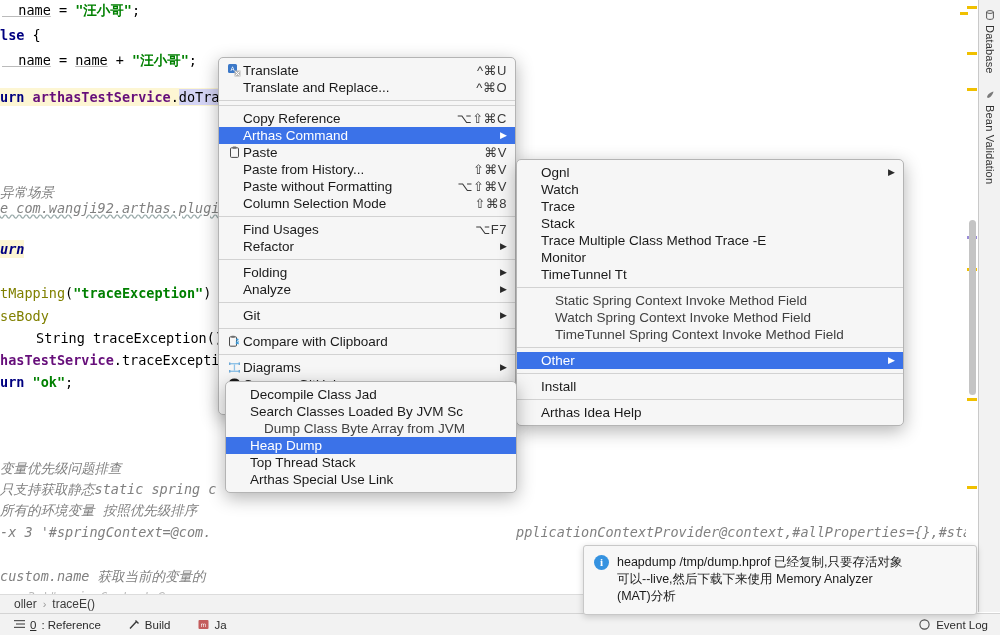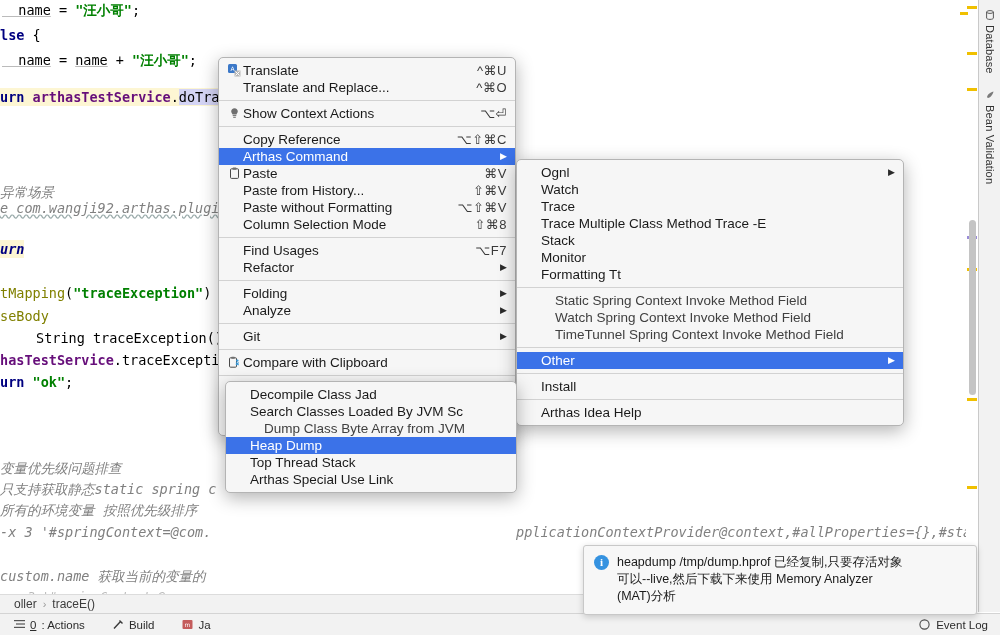--- a/index.html
+++ b/index.html
@@ -193,21 +193,21 @@
   <div class="statusbar">
     <div class="sb-item">
       <span>
         <svg width="11" height="9" viewBox="0 0 11 9">
             <rect x="0" y="0" width="11" height="1.2" fill="#555"></rect>
             <rect x="2" y="3.4" width="9" height="1.2" fill="#555"></rect>
             <rect x="0" y="6.8" width="11" height="1.2" fill="#555"></rect>
           </svg>
       </span>
       <span class="mn">0</span>
-        <span>: Actions</span>
+        <span>: Reference</span>
     </div>
     <div class="sb-item">
       <span>
         <svg width="11" height="11" viewBox="0 0 11 11">
             <path d="M1 9.5 L7.5 2.5 M6.5 1.5 L9.5 4.5" stroke="#3a3a3a" stroke-width="1.4" fill="none"></path>
           </svg>
       </span>
       <span>Build</span>
     </div>
     <div class="sb-item">
@@ -243,31 +243,20 @@
       <span class="lbl">Translate</span>
       <span class="acc">^⌘U</span>
     </div>
     <div class="mi noico">
       <span class="lbl">Translate and Replace...</span>
       <span class="acc">^⌘O</span>
     </div>
 
     <div class="msep"></div>
 
-    <div class="mi">
-      <span class="ico">
-        <svg width="13" height="13" viewBox="0 0 13 13">
-            <path d="M6.5 1.2c2 0 3.3 1.4 3.3 3.1 0 1.4-1 2.2-1.3 3.1H4.5C4.2 6.5 3.2 5.7 3.2 4.3c0-1.7 1.3-3.1 3.3-3.1z" fill="#6f6f6f"></path>
-            <rect x="4.7" y="8.1" width="3.6" height="1" fill="#6f6f6f"></rect>
-            <rect x="5.2" y="9.8" width="2.6" height="1" fill="#6f6f6f"></rect>
-          </svg>
-      </span>
-      <span class="lbl">Show Context Actions</span>
-      <span class="acc">⌥⏎</span>
-    </div>
 
     <div class="msep"></div>
 
     <div class="mi noico">
       <span class="lbl">Copy Reference</span>
       <span class="acc">⌥⇧⌘C</span>
     </div>
     <div class="mi noico sel">
       <span class="lbl">Arthas Command</span>
       <span class="arr">▶</span>
@@ -378,30 +367,30 @@
       <span class="lbl">Ognl</span>
       <span class="arr">▶</span>
     </div>
     <div class="mi noico">
       <span class="lbl">Watch</span>
     </div>
     <div class="mi noico">
       <span class="lbl">Trace</span>
     </div>
     <div class="mi noico">
+      <span class="lbl">Stack</span>
+    </div>
+    <div class="mi noico">
       <span class="lbl">Trace Multiple Class Method Trace -E</span>
     </div>
     <div class="mi noico">
-      <span class="lbl">Stack</span>
-    </div>
-    <div class="mi noico">
       <span class="lbl">Monitor</span>
     </div>
     <div class="mi noico">
-      <span class="lbl">Formatting Tt</span>
+      <span class="lbl">TimeTunnel Tt</span>
     </div>
 
     <div class="msep"></div>
 
     <div class="mi noico dis">
       <span class="lbl">Static Spring Context Invoke  Method Field</span>
     </div>
     <div class="mi noico dis">
       <span class="lbl">Watch Spring Context Invoke Method Field</span>
     </div>

